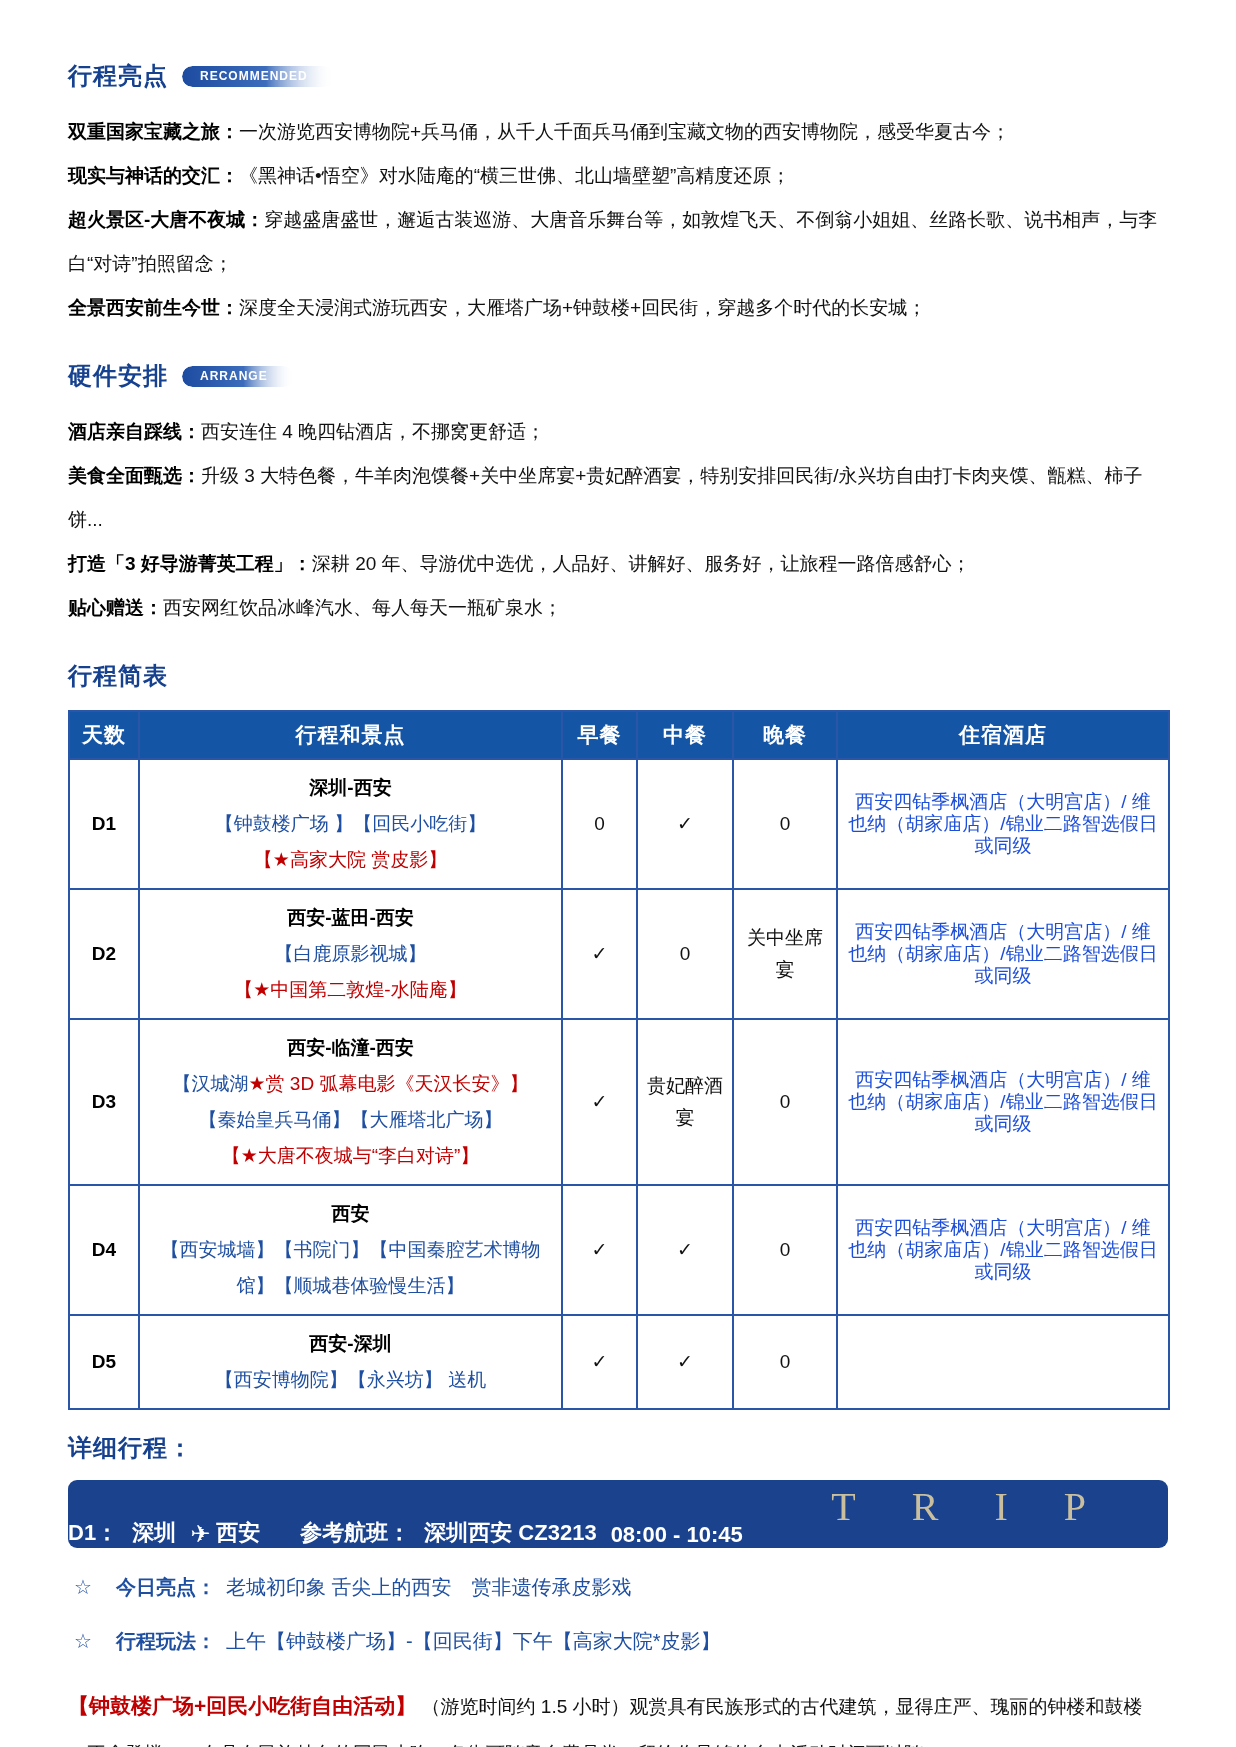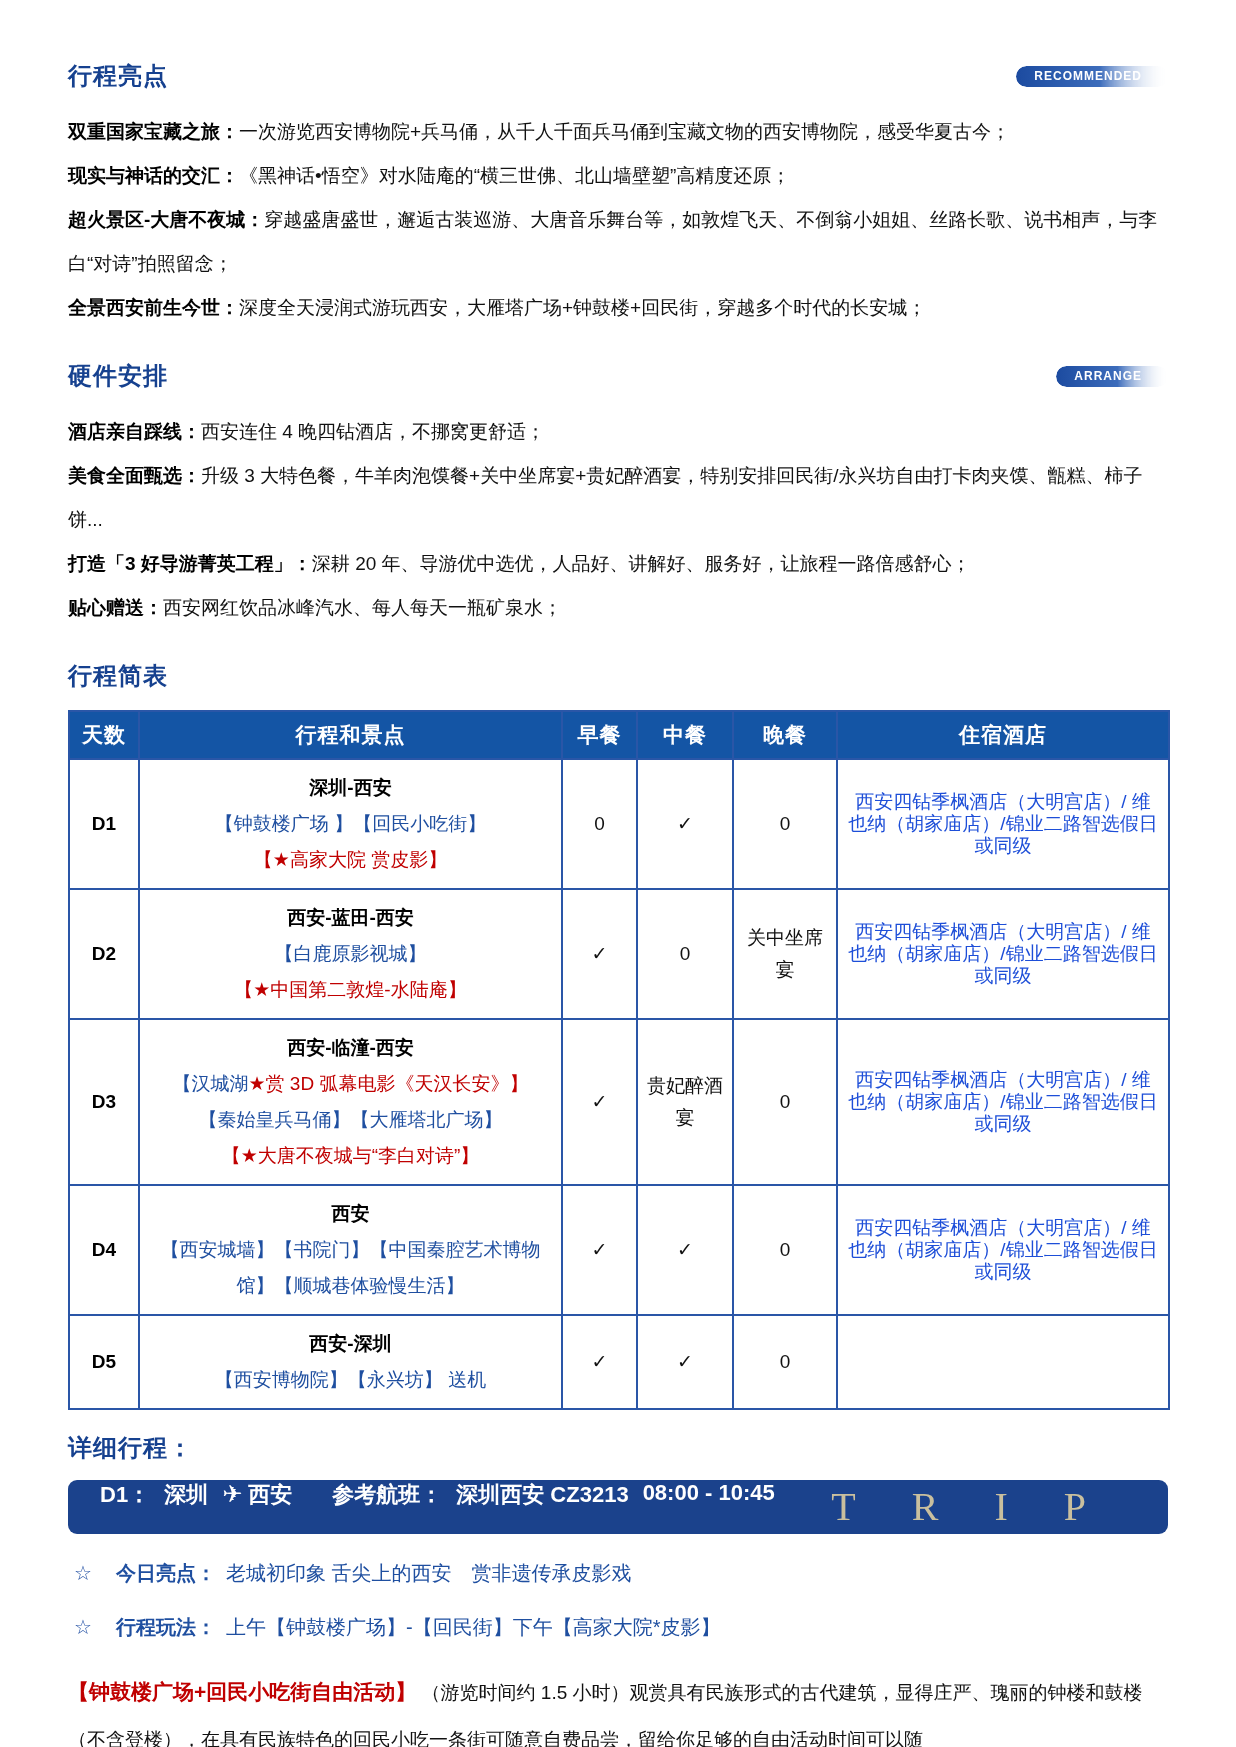--- a/index.html
+++ b/index.html
@@ -4,21 +4,21 @@
 <style>
   html,body{margin:0;padding:0;background:#ffffff;}
   body{
     width:1236px;height:1747px;overflow:hidden;position:relative;
     font-family:"Liberation Sans","DejaVu Sans",sans-serif;
     color:var(--body-text,#1a1a1a);
   }
   .page{padding:60px 68px 0 68px;}
 
   
-  .sec-head{display:flex;align-items:center;gap:14px;margin:0 0 18px 0;justify-content:space-between;}
+  .sec-head{display:flex;align-items:center;gap:14px;margin:0 0 18px 0;}
   .sec-title{font-size:24px;font-weight:bold;color:var(--heading-blue,#16418f);letter-spacing:1px;}
   .badge{
     position:relative;color:#fff;font-size:12px;font-weight:bold;letter-spacing:1px;
     padding:3px 26px 4px 18px;border-radius:16px;
     background:linear-gradient(90deg,var(--badge-blue,#1c4ba0) 0%,#3c6cbb 55%,rgba(255,255,255,0) 100%);
     -webkit-mask-image:linear-gradient(90deg,#000 55%,transparent 100%);
     mask-image:linear-gradient(90deg,#000 55%,transparent 100%);
   }
 
   
@@ -39,23 +39,23 @@
   td.day-cell{font-weight:bold;font-size:20px;color:#000;}
   .route-line{font-weight:bold;color:#000;line-height:36px;}
   .spot-line{line-height:36px;}
   .c-blue{color:var(--blue-text,#1f4fa0);}
   .c-red{color:var(--red-text,#c00000);}
   td.meal-cell{font-size:19px;color:#111;line-height:32px;}
   td.hotel-cell{text-align:left;font-size:19px;line-height:22px;color:#1d4ed8;padding:10px 12px;}
 
   
   .day-bar{
-    margin-top:16px;position:relative;width:1100px;height:54px;border-radius:9px;
-    background:var(--bar-bg,#1b428c);display:flex;align-items:flex-start;
-    color:#fff;font-size:22px;font-weight:bold;padding-left:32px;box-sizing:border-box;
+    margin-top:16px;position:relative;width:1100px;height:68px;border-radius:9px;
+    background:var(--bar-bg,#1b428c);display:flex;align-items:flex-end;
+    color:#fff;font-size:22px;font-weight:bold;box-sizing:border-box;
   }
   .day-bar .seg{margin-right:14px;white-space:nowrap;}
   .day-bar .plane{font-weight:normal;font-size:24px;margin:0 6px 0 0;transform:rotate(0deg);display:inline-block;}
   .day-bar .wide{margin-right:40px;}
   .trip-mark{
     position:absolute;right:26px;top:8px;
     font-family:Liberation Serif, serif;font-weight:normal;
     font-size:40px;color:var(--trip-letters,#c9bf9e);letter-spacing:56px;line-height:38px;
   }
   .star-line{display:flex;align-items:flex-start;margin-top:24px;font-size:20px;line-height:30px;}

